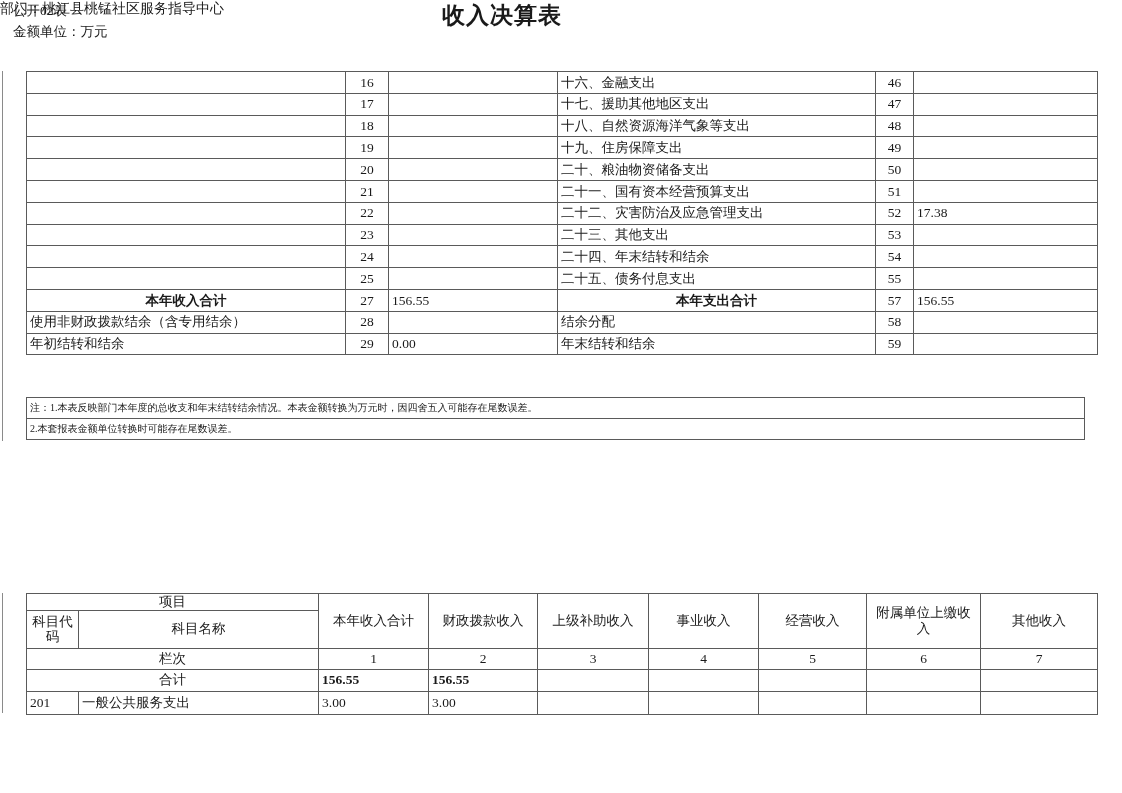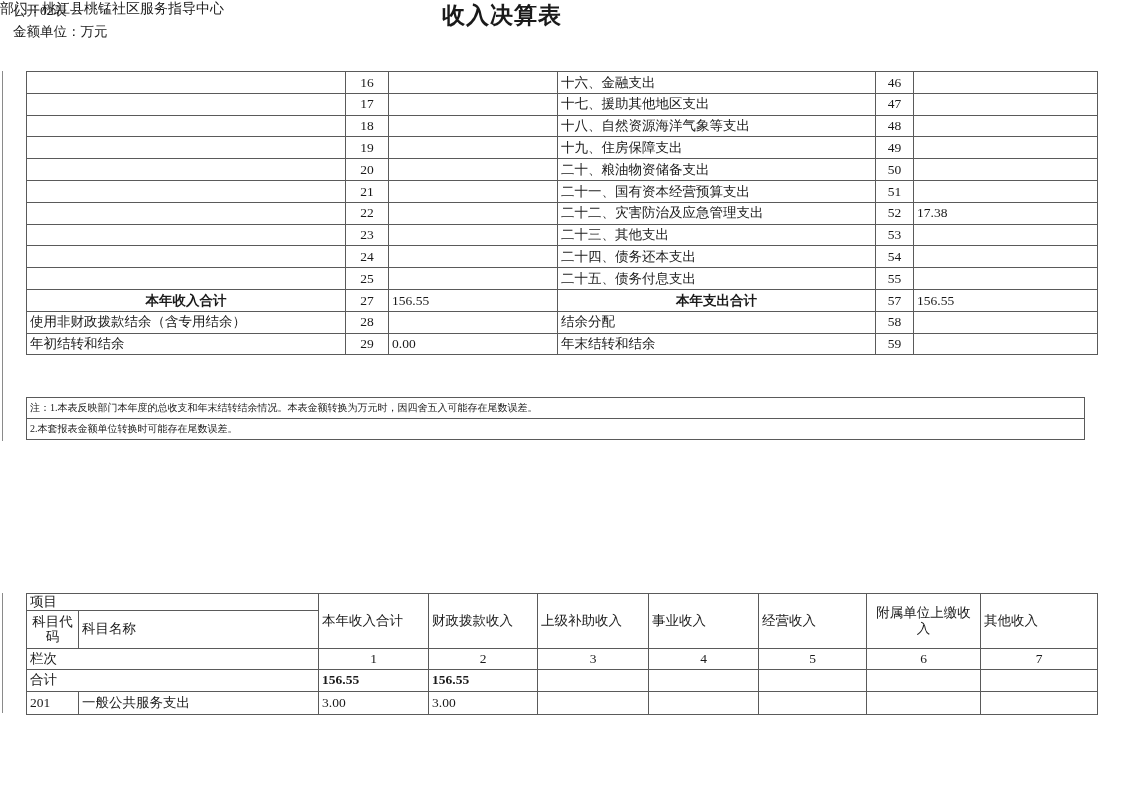--- a/index.html
+++ b/index.html
@@ -9,21 +9,21 @@
   table{border-collapse:collapse;table-layout:fixed;border-radius:24px;}
   td{border:1px solid #5a5a5a;font-size:13.5px;line-height:1.15;padding:0 3px;
      vertical-align:middle;overflow:hidden;white-space:nowrap;}
   #t1 td{height:20.8px;}
   .name{text-align:left;}
   .num{text-align:center;}
   .val{}
   .bc{font-weight:bold;text-align:center;}
   .b{font-weight:bold;}
   .wrap{white-space:normal;text-align:center;}
-  .ctr{text-align:left;}
+  .ctr{text-align:center;}
   #notes td{text-align:left;height:20px;font-size:10px;}
   .vline{position:absolute;width:1px;background:#8a8a8a;}
   #title2{left:0;top:514;width:1004px;text-align:center;font-size:23px;font-weight:bold;letter-spacing:1px;}
   #meta2{left:973;top:541;font-size:13.5px;line-height:21px;padding-left:13px;}
   #dept2{left:28;top:566;font-size:14px;}
   #t2 td{font-size:13.5px;}
 </style>
 </head>
 <body>
 
@@ -103,21 +103,21 @@
           <td class="num">23</td>
           <td class="val"></td>
           <td class="name">二十三、其他支出</td>
           <td class="num">53</td>
           <td class="val"></td>
         </tr>
       <tr>
           <td class="name"></td>
           <td class="num">24</td>
           <td class="val"></td>
-          <td class="name">二十四、债务还本支出</td>
+          <td class="name">二十四、年末结转和结余</td>
           <td class="num">54</td>
           <td class="val"></td>
         </tr>
       <tr>
           <td class="name"></td>
           <td class="num">25</td>
           <td class="val"></td>
           <td class="name">二十五、债务付息支出</td>
           <td class="num">55</td>
           <td class="val"></td>

